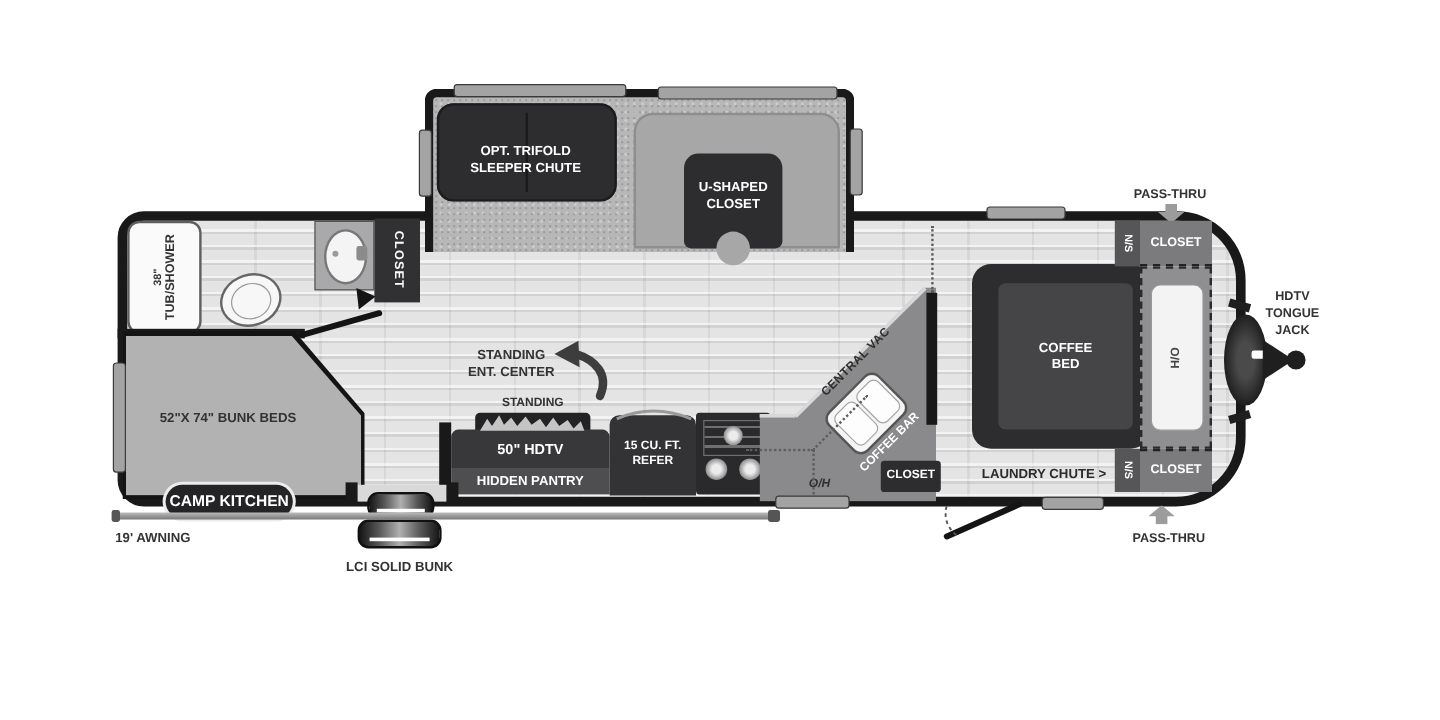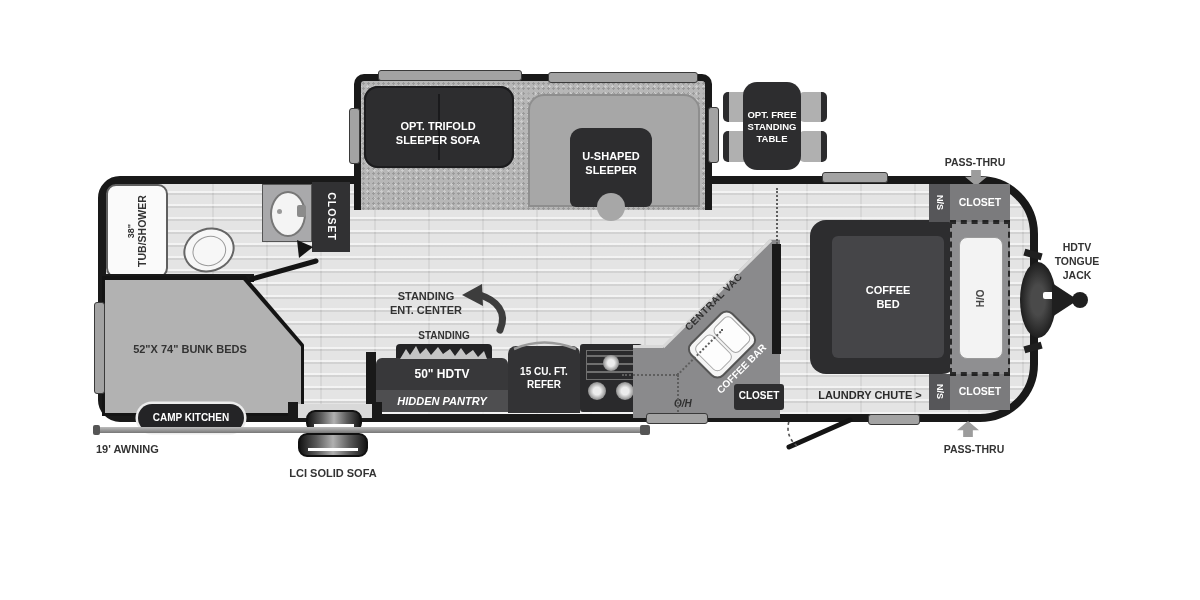--- a/index.html
+++ b/index.html
@@ -45,38 +45,28 @@
 
   <div class="abs carpet" style="left:354px;top:74px;width:358px;height:136px;box-sizing:border-box;border:7px solid #191919;border-bottom:none;border-radius:10px 10px 0 0;"></div>
   <div class="abs window" style="left:378px;top:70px;width:142px;height:9px;"></div>
   <div class="abs window" style="left:548px;top:72px;width:148px;height:9px;"></div>
   <div class="abs window" style="left:349px;top:108px;width:9px;height:54px;"></div>
   <div class="abs window" style="left:708px;top:107px;width:9px;height:54px;"></div>
 
   <div class="abs dark" style="left:364px;top:86px;width:150px;height:82px;border-radius:14px;box-shadow:inset 0 0 0 2px #1c1c1e;">
     <div class="abs" style="left:74px;top:8px;width:2px;height:66px;background:#1a1a1c;"></div>
   </div>
-  <div class="lbl w c" style="left:382px;top:120px;width:112px;font-size:11px;">OPT. TRIFOLD SLEEPER SOFA</div>
+  <div class="lbl w c" style="left:382px;top:120px;width:112px;font-size:11px;">OPT. TRIFOLD SLEEPER CHUTE</div>
 
   <div class="abs" style="left:528px;top:94px;width:172px;height:113px;background:#a7a7a7;border-radius:16px 16px 0 0;border:2px solid #8e8e8e;box-sizing:border-box;"></div>
   <div class="abs dark" style="left:570px;top:128px;width:82px;height:79px;border-radius:12px 12px 6px 6px;">
     <div class="abs" style="left:27px;top:65px;width:28px;height:28px;border-radius:50%;background:#a7a7a7;"></div>
   </div>
-  <div class="lbl w c" style="left:573px;top:150px;width:76px;font-size:11px;">U-SHAPED SLEEPER</div>
-
-  <div class="abs" style="left:714px;top:82px;width:116px;height:92px;">
-
-    <div class="abs" style="left:9px;top:10px;width:22px;height:30px;background:#b0b0b0;border-radius:5px;border-left:6px solid #2b2b2d;"></div>
-    <div class="abs" style="left:9px;top:49px;width:22px;height:31px;background:#b0b0b0;border-radius:5px;border-left:6px solid #2b2b2d;"></div>
-    <div class="abs" style="left:85px;top:10px;width:22px;height:30px;background:#b0b0b0;border-radius:5px;border-right:6px solid #2b2b2d;"></div>
-    <div class="abs" style="left:85px;top:49px;width:22px;height:31px;background:#b0b0b0;border-radius:5px;border-right:6px solid #2b2b2d;"></div>
-
-    <div class="abs dark" style="left:29px;top:0px;width:58px;height:88px;border-radius:14px;"></div>
-    <div class="lbl w c" style="left:31px;top:27px;width:54px;font-size:9.5px;">OPT. FREE STANDING TABLE</div>
-  </div>
+  <div class="lbl w c" style="left:573px;top:150px;width:76px;font-size:11px;">U-SHAPED CLOSET</div>
+
 
   <div class="lbl c nowrap" style="left:938px;top:156px;width:74px;font-size:10.5px;">PASS-THRU</div>
   <div class="abs arrow down" style="left:965px;top:170px;width:22px;height:16px;"></div>
 
   <div class="abs arrow up" style="left:957px;top:421px;width:22px;height:16px;"></div>
   <div class="lbl c nowrap" style="left:935px;top:443px;width:78px;font-size:10.5px;">PASS-THRU</div>
 
   <div class="lbl c" style="left:1046px;top:240px;width:62px;font-size:10.5px;line-height:1.35;">HDTV TONGUE JACK</div>
   <div class="abs" style="left:1024px;top:251px;width:18px;height:7px;background:#1f1f1f;transform:rotate(16deg);"></div>
   <div class="abs" style="left:1024px;top:344px;width:18px;height:7px;background:#1f1f1f;transform:rotate(-16deg);"></div>
@@ -120,21 +110,21 @@
     <span>ENT. CENTER</span>
   </div>
 
   <div class="lbl c nowrap" style="left:408px;top:330px;width:72px;font-size:10px;">STANDING</div>
   <div class="abs" style="left:396px;top:344px;width:96px;height:18px;background:#232325;border-radius:4px;"></div>
 
   <div class="abs wall" style="left:366px;top:352px;width:10px;height:64px;"></div>
   <div class="abs" style="left:376px;top:358px;width:132px;height:32px;background:#38383a;border-radius:6px 6px 0 0;"></div>
   <div class="lbl w c nowrap" style="left:376px;top:367px;width:132px;font-size:12px;">50" HDTV</div>
   <div class="abs" style="left:376px;top:390px;width:132px;height:22px;background:#4e4e50;"></div>
-  <div class="lbl w c nowrap" style="left:376px;top:395px;width:132px;font-size:11px;font-style:italic;">HIDDEN PANTRY</div>
+  <div class="lbl w c nowrap" style="left:376px;top:395px;width:132px;font-size:11px;">HIDDEN PANTRY</div>
 
   <div class="abs" style="left:508px;top:346px;width:72px;height:67px;background:#333335;border-radius:8px 8px 0 0;"></div>
   <div class="lbl w c" style="left:512px;top:366px;width:64px;font-size:10px;">15 CU. FT. REFER</div>
 
   <div class="abs" style="left:580px;top:344px;width:62px;height:68px;background:#2a2a2c;border-radius:3px;">
     <div class="abs" style="left:6px;top:6px;width:50px;height:28px;border:1.5px solid #6f6f6f;background:repeating-linear-gradient(0deg,transparent 0 6px,#6f6f6f 6px 8px);"></div>
     <div class="abs" style="left:23px;top:11px;width:16px;height:16px;border-radius:50%;background:radial-gradient(#ececec 0 30%,#8e8e8e 70%);"></div>
     <div class="abs" style="left:8px;top:38px;width:18px;height:18px;border-radius:50%;background:radial-gradient(#ececec 0 30%,#8e8e8e 70%);"></div>
     <div class="abs" style="left:36px;top:38px;width:18px;height:18px;border-radius:50%;background:radial-gradient(#ececec 0 30%,#8e8e8e 70%);"></div>
   </div>
@@ -195,24 +185,24 @@
 
   <div class="abs" style="left:296px;top:404px;width:78px;height:14px;background:#d9d9d9;"></div>
   <div class="abs wall" style="left:288px;top:402px;width:10px;height:18px;"></div>
   <div class="abs wall" style="left:372px;top:402px;width:10px;height:18px;"></div>
   <div class="abs" style="left:306px;top:410px;width:56px;height:22px;border-radius:9px;border:2px solid #111;background:linear-gradient(90deg,#161616,#5a5a5a 25%,#b0b0b0 50%,#5a5a5a 75%,#161616);box-sizing:border-box;">
     <div class="abs" style="left:6px;top:12px;width:40px;height:2.5px;background:#fff;"></div>
   </div>
   <div class="abs" style="left:298px;top:433px;width:70px;height:24px;border-radius:9px;border:2px solid #111;background:linear-gradient(90deg,#161616,#5a5a5a 25%,#b0b0b0 50%,#5a5a5a 75%,#161616);box-sizing:border-box;">
     <div class="abs" style="left:8px;top:13px;width:50px;height:2.5px;background:#fff;"></div>
   </div>
-  <div class="lbl c nowrap" style="left:274px;top:467px;width:118px;font-size:11px;">LCI SOLID SOFA</div>
+  <div class="lbl c nowrap" style="left:274px;top:467px;width:118px;font-size:11px;">LCI SOLID BUNK</div>
 
   <div class="abs vtext" style="left:138px;top:404px;width:106px;height:28px;background:#242426;border-radius:15px;box-shadow:0 0 0 2.5px #ececec;">
-    <span class="lbl w nowrap" style="position:static;font-size:10px;">CAMP KITCHEN</span>
+    <span class="lbl w nowrap" style="position:static;font-size:13px;">CAMP KITCHEN</span>
   </div>
 
   <div class="abs" style="left:94px;top:427px;width:554px;height:6px;background:linear-gradient(180deg,#bdbdbd,#777);border-radius:3px;"></div>
   <div class="abs" style="left:93px;top:425px;width:7px;height:10px;background:#555;border-radius:2px;"></div>
   <div class="abs" style="left:640px;top:425px;width:10px;height:10px;background:#555;border-radius:2px;"></div>
   <div class="lbl nowrap" style="left:96px;top:443px;font-size:11px;">19' AWNING</div>
 
   <svg width="1200" height="600" viewBox="0 0 1200 600">
 
     <path d="M400,359 L406,349 L410,355 L416,346 L420,354 L426,348 L431,355 L438,347 L443,354 L450,349 L455,356 L461,348 L466,355 L473,350 L478,357 L484,351 L487,359 Z" fill="#c4c4c4"></path>

